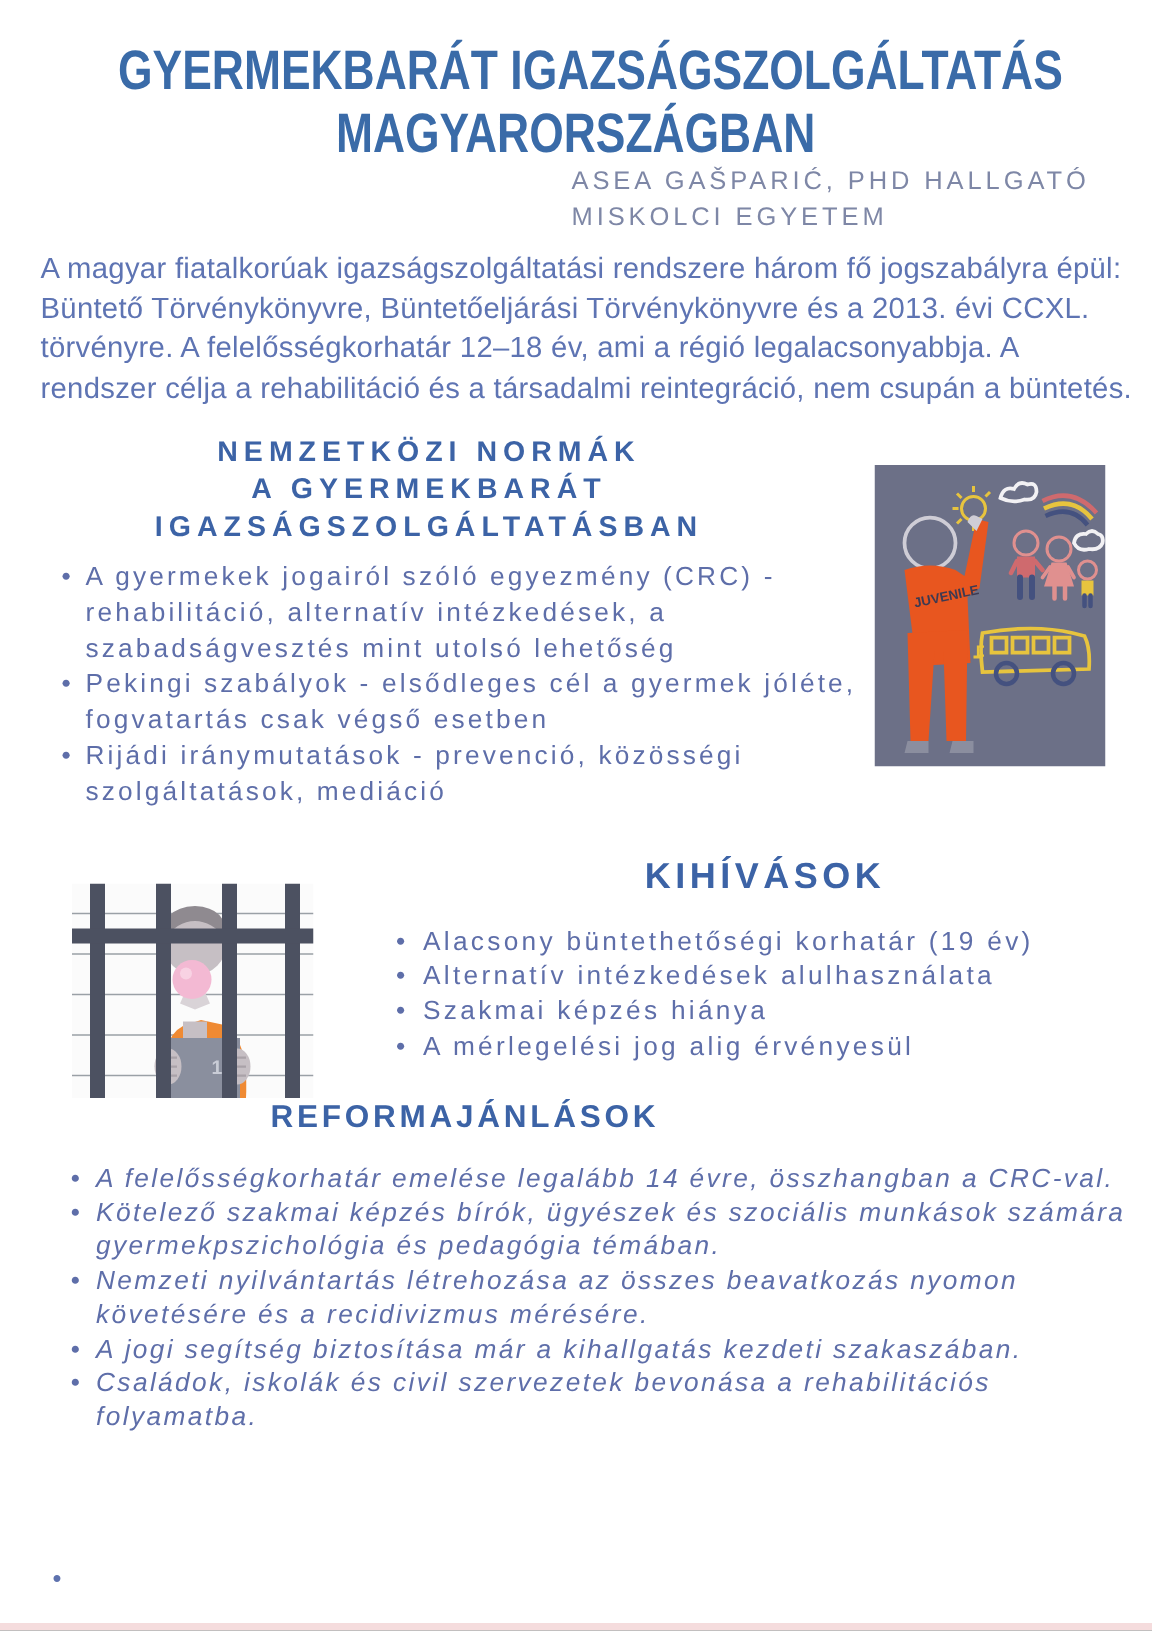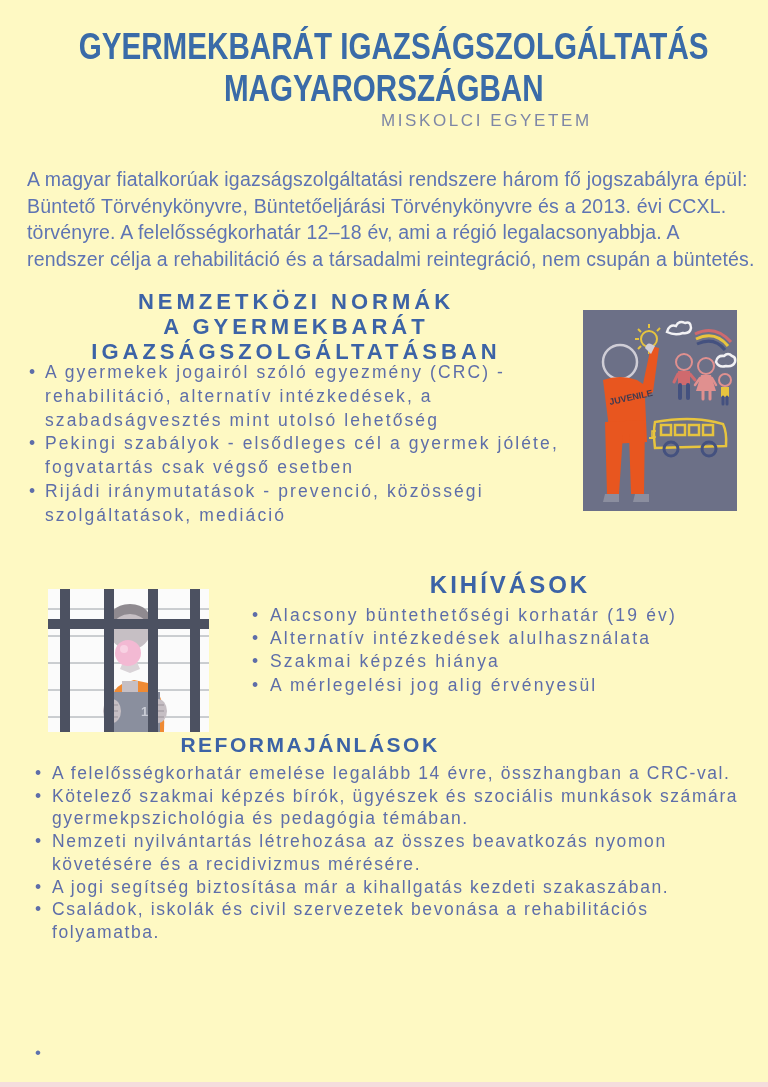--- a/index.html
+++ b/index.html
@@ -1,69 +1,70 @@
 <!DOCTYPE html>
 <html lang="hu"><head>
 <meta charset="utf-8">
 <style>
   html,body{margin:0;padding:0;background:#888;}
   .poster{
     position:relative;
     width:768px;height:1087px;
     margin:0 auto;
-    background:#fef9c3;
+    background:#ffffff;
     font-family:"Liberation Sans", sans-serif;
     overflow:hidden;
   }
   
   .title{position:absolute;top:26px;left:0;width:768px;text-align:center;
     color:#3a6ba8;font-weight:bold;line-height:42px;font-size:37px;letter-spacing:0px;}
   .title .tline{display:inline-block;transform:scaleX(.8);transform-origin:center;white-space:nowrap;}
   
   .byline{position:absolute;left:381px;top:109px;color:#7e87a6;font-size:17px;
     letter-spacing:2.6px;line-height:24px;}
   
   .intro{position:absolute;left:27px;top:166px;width:728px;color:#5e74b3;
     font-size:19.5px;line-height:26.5px;letter-spacing:.2px;}
   
   .sec-heading{position:absolute;text-align:center;color:#3c63a6;font-weight:bold;}
-  .h-norms{left:56px;top:289px;width:480px;font-size:22px;letter-spacing:4px;line-height:25px;}
+  .h-norms{left:46px;top:289px;width:480px;font-size:19px;letter-spacing:4px;line-height:25px;}
   .h-chal{left:330px;top:571px;width:360px;font-size:24px;letter-spacing:3px;}
   .h-reform{left:110px;top:733px;width:400px;font-size:21px;letter-spacing:2.5px;}
   
-  ul.blist{margin:0;padding:0;list-style:none;color:#5e6ea9;}
+  ul.blist{margin:12px;padding:0;list-style:none;color:#5e6ea9;}
   ul.blist li{position:relative;}
   ul.blist li::before{content:"\2022";position:absolute;left:0;top:0;}
   .l-norms{position:absolute;left:29px;top:361px;width:552px;
     font-size:17.5px;letter-spacing:2.1px;line-height:23.8px;}
   .l-norms li{padding-left:16px;}
   .l-chal{position:absolute;left:252px;top:604px;width:505px;
     font-size:17.5px;letter-spacing:2.2px;line-height:23.2px;}
   .l-chal li{padding-left:18px;}
   .l-reform{position:absolute;left:35px;top:762px;width:718px;color:#5e72ae;
     font-size:17.5px;letter-spacing:1.6px;line-height:22.7px;}
-  .l-reform li{padding-left:17px;}
+  .l-reform li{padding-left:17px;font-style:italic;}
   .stray-bullet{position:absolute;left:35px;top:1043px;color:#5e72ae;font-size:17px;}
   
   .chalk{position:absolute;left:583px;top:310px;width:154px;height:201px;}
   .mugshot{position:absolute;left:48px;top:589px;width:161px;height:143px;}
   .bottom-strip{position:absolute;left:0;bottom:0;width:768px;height:5px;background:#f5dcdd;}
   svg{display:block;}
 </style>
 </head>
 <body>
 
 <div class="poster">
 
   <div class="title">
     <span class="tline">GYERMEKBARÁT IGAZSÁGSZOLGÁLTATÁS</span><br>
     <span class="tline">MAGYARORSZÁGBAN</span>
   </div>
 
   <div class="byline">
+    <div>ASEA GAŠPARIĆ, PHD HALLGATÓ</div>
     <div>MISKOLCI EGYETEM</div>
   </div>
 
   <div class="intro">A magyar fiatalkorúak igazságszolgáltatási rendszere három fő jogszabályra épül: Büntető Törvénykönyvre, Büntetőeljárási Törvénykönyvre és a 2013. évi CCXL. törvényre.  A felelősségkorhatár 12–18 év, ami a régió legalacsonyabbja. A rendszer célja a rehabilitáció és a társadalmi reintegráció, nem csupán a büntetés.</div>
 
   <div class="sec-heading h-norms">
 
   <div>NEMZETKÖZI NORMÁK</div>
       <div>A GYERMEKBARÁT</div>
       <div>IGAZSÁGSZOLGÁLTATÁSBAN</div>

